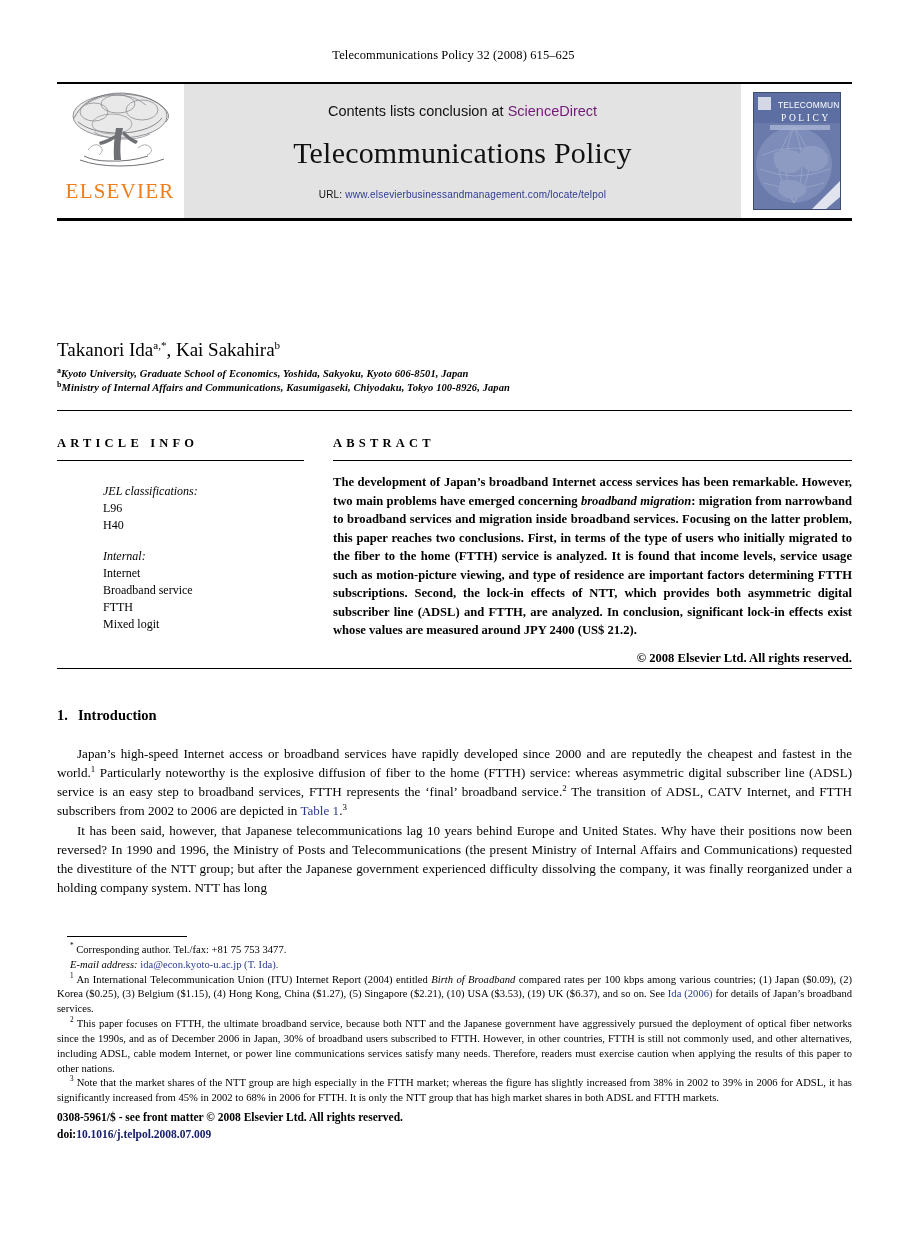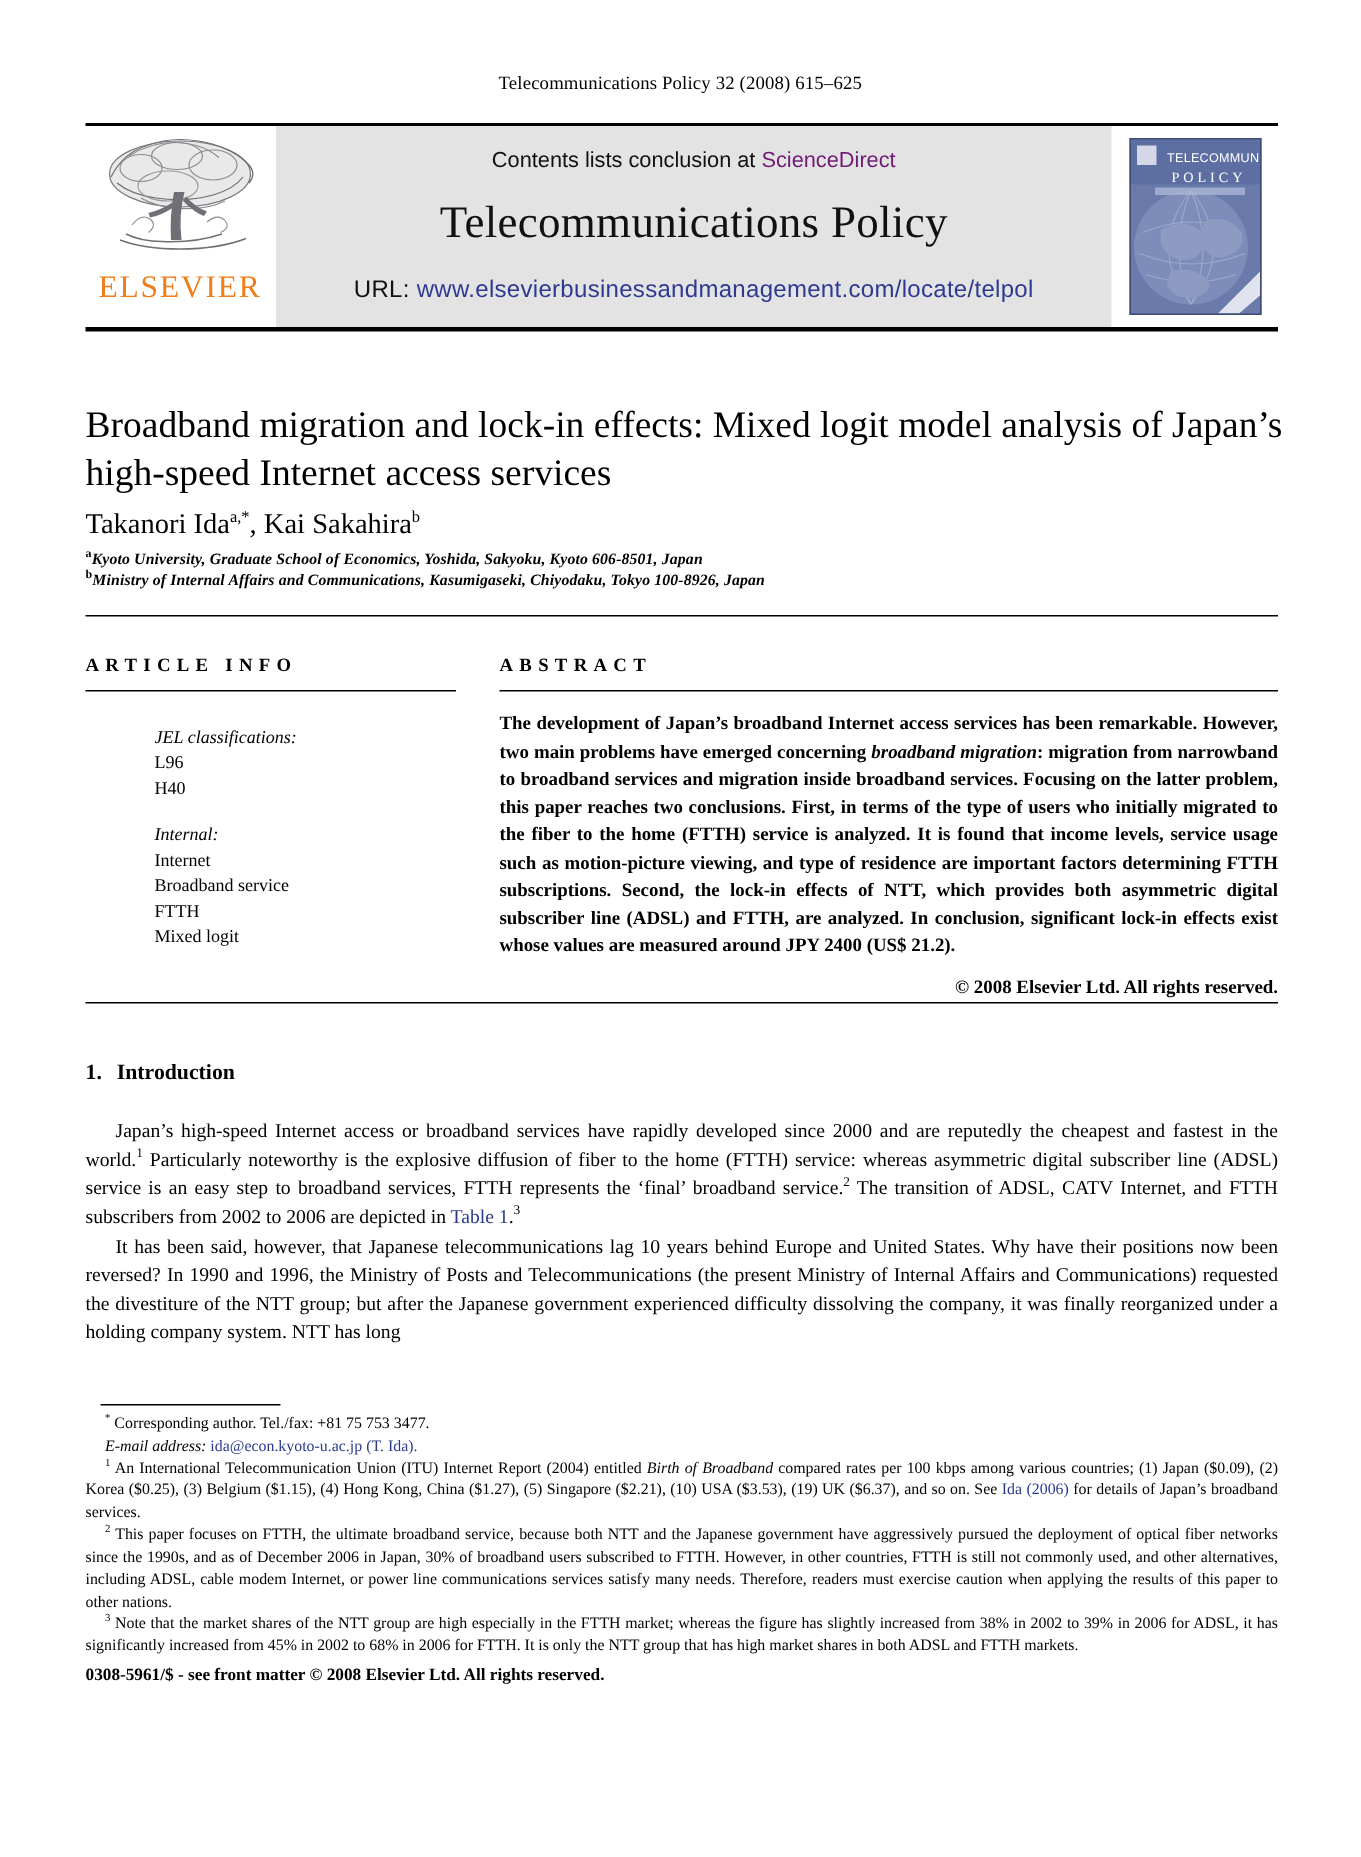--- a/index.html
+++ b/index.html
@@ -85,21 +85,21 @@
   .sd-link { color: #701a75; }
   .journal-name {
     font-family: "Liberation Serif", serif;
     font-size: 30px;
     color: #111;
     margin-bottom: 19px;
     letter-spacing: 0.2px;
   }
   .url-line {
     font-family: "Liberation Sans", sans-serif;
-    font-size: 16px;
+    font-size: 10px;
     color: #111;
     letter-spacing: 0.2px;
   }
   .url-link { color: #2e3a91; }
   .cover-cell {
     width: 110px;
     flex: 0 0 110px;
     display: flex;
     align-items: center;
     justify-content: center;
@@ -327,21 +327,20 @@
           <rect x="4" y="4" width="13" height="13" fill="#e8eaf2" opacity="0.85"></rect>
           <text x="24" y="15" font-family="Liberation Sans, sans-serif" font-size="8.4" fill="#ffffff" letter-spacing="0.2">TELECOMMUNICATIONS</text>
           <text x="27" y="28" font-family="Liberation Serif, serif" font-size="9.5" fill="#ffffff" letter-spacing="2.6">POLICY</text>
           <rect x="16" y="32" width="60" height="5" fill="#aab6d6" opacity="0.8"></rect>
           <path d="M58 116 L86 88 L86 104 L72 116 Z" fill="#eef0f6" opacity="0.9"></path>
         </svg>
       </div>
     </div>
   </div>
 
-  <div class="title">Broadband migration and lock-in effects: Mixed logit model analysis of Japan’s high-speed Internet access services</div>
 
   <div class="authors">
     <span>Takanori Ida</span><sup>a,*</sup><span>, Kai Sakahira</span><sup>b</sup>
   </div>
 
   <div class="affil a">
     <sup>a</sup><span>Kyoto University, Graduate School of Economics, Yoshida, Sakyoku, Kyoto 606-8501, Japan</span>
   </div>
   <div class="affil b">
     <sup>b</sup><span>Ministry of Internal Affairs and Communications, Kasumigaseki, Chiyodaku, Tokyo 100-8926, Japan</span>
@@ -401,15 +400,18 @@
     <p>
       <sup>2</sup><span> This paper focuses on FTTH, the ultimate broadband service, because both NTT and the Japanese government have aggressively pursued the deployment of optical fiber networks since the 1990s, and as of December 2006 in Japan, 30% of broadband users subscribed to FTTH. However, in other countries, FTTH is still not commonly used, and other alternatives, including ADSL, cable modem Internet, or power line communications services satisfy many needs. Therefore, readers must exercise caution when applying the results of this paper to other nations.</span>
     </p>
     <p>
       <sup>3</sup><span> Note that the market shares of the NTT group are high especially in the FTTH market; whereas the figure has slightly increased from 38% in 2002 to 39% in 2006 for ADSL, it has significantly increased from 45% in 2002 to 68% in 2006 for FTTH. It is only the NTT group that has high market shares in both ADSL and FTTH markets.</span>
     </p>
   </div>
 
   <div class="imprint">
     <div>0308-5961/$ - see front matter © 2008 Elsevier Ltd. All rights reserved.</div>
+    <div>
+      <span>doi:</span><span class="doi-link">10.1016/j.telpol.2008.07.009</span>
+    </div>
   </div>
 
 </div>
 
 </body></html>

